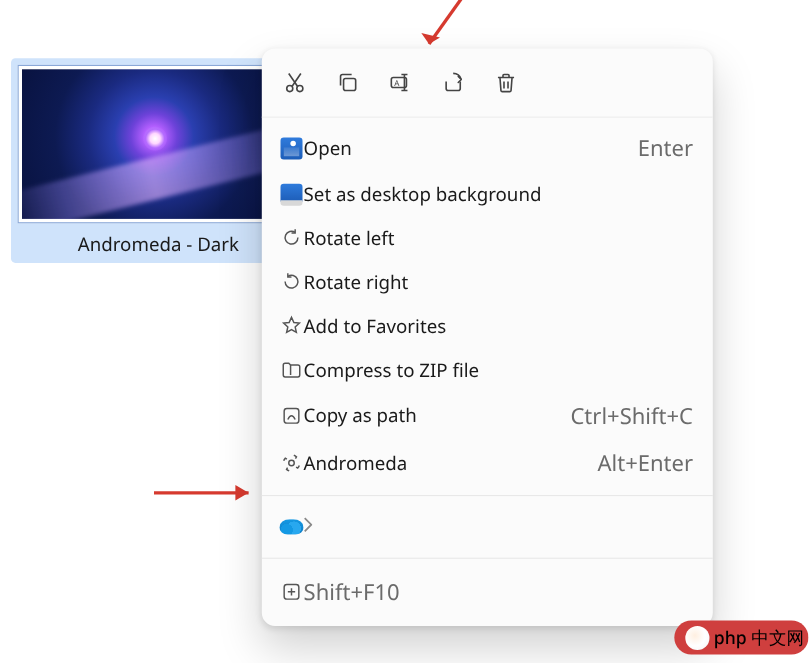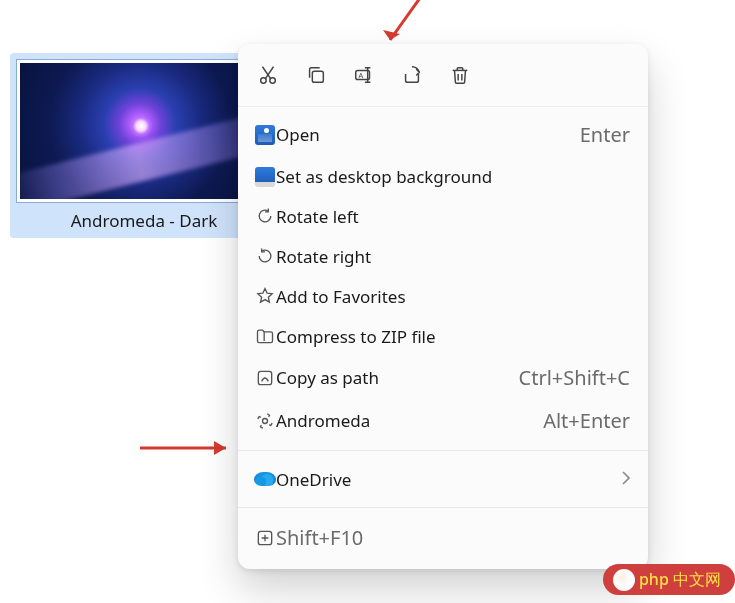--- a/index.html
+++ b/index.html
@@ -155,23 +155,23 @@
     position: absolute;
     right: 0;
     bottom: 8px;
     display: flex;
     align-items: center;
     gap: 6px;
     z-index: 50;
   }
   .wm-bubble {
     background: #cf3f3e;
-    color: #fde047;
+    color: #000000;
     border-radius: 18px;
-    padding: 4px 14px 4px 10px;
+    padding: 4px 4px 4px 10px;
     display: flex;
     align-items: center;
     gap: 4px;
     font-size: 16px;
     font-weight: 500;
   }
   .wm-logo {
     width: 22px; height: 22px; border-radius: 50%;
     background: radial-gradient(circle at 40% 40%, #ffefe0 0%, #fff 50%, #f4f4f4 100%);
   }
@@ -312,21 +312,20 @@
       </div>
     </div>
 
     <div class="sep"></div>
 
     <div class="group">
       <div class="menu-item">
         <span class="mi-icon">
             <span class="onedrive-icon"></span>
           </span>
-        <span class="mi-label">OneDrive</span>
         <span class="mi-chevron">
           <svg width="8" height="14" viewBox="0 0 8 14">
               <path d="M1 1 l6 6 -6 6" stroke="#8a8a8a" stroke-width="1.6" fill="none"></path>
             </svg>
         </span>
       </div>
     </div>
 
     <div class="sep"></div>
 

